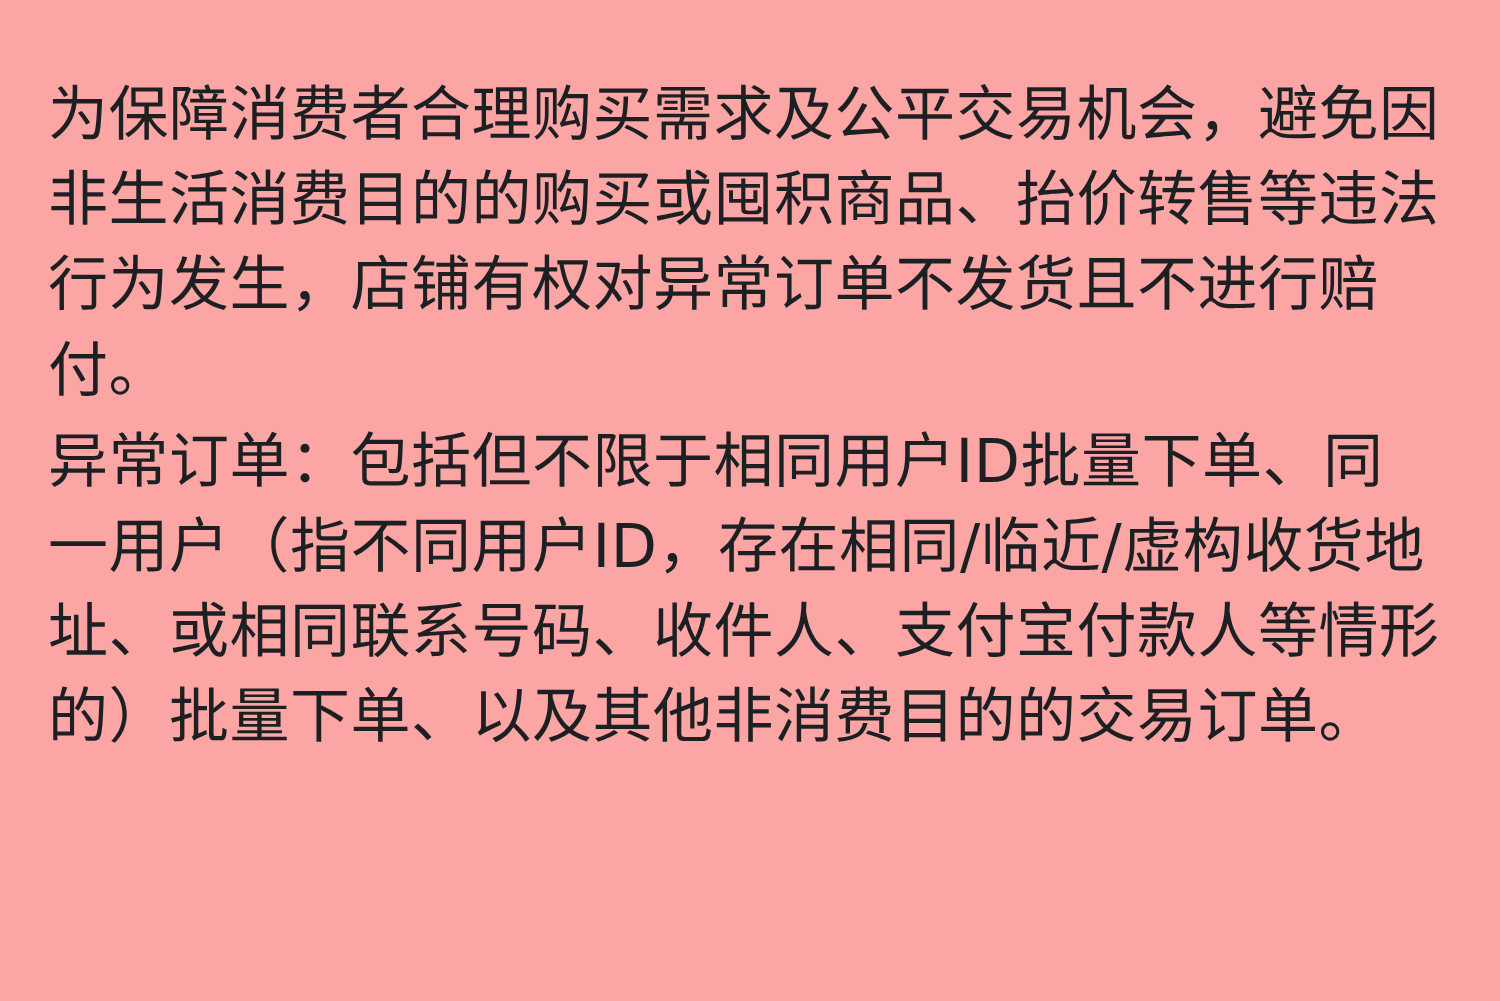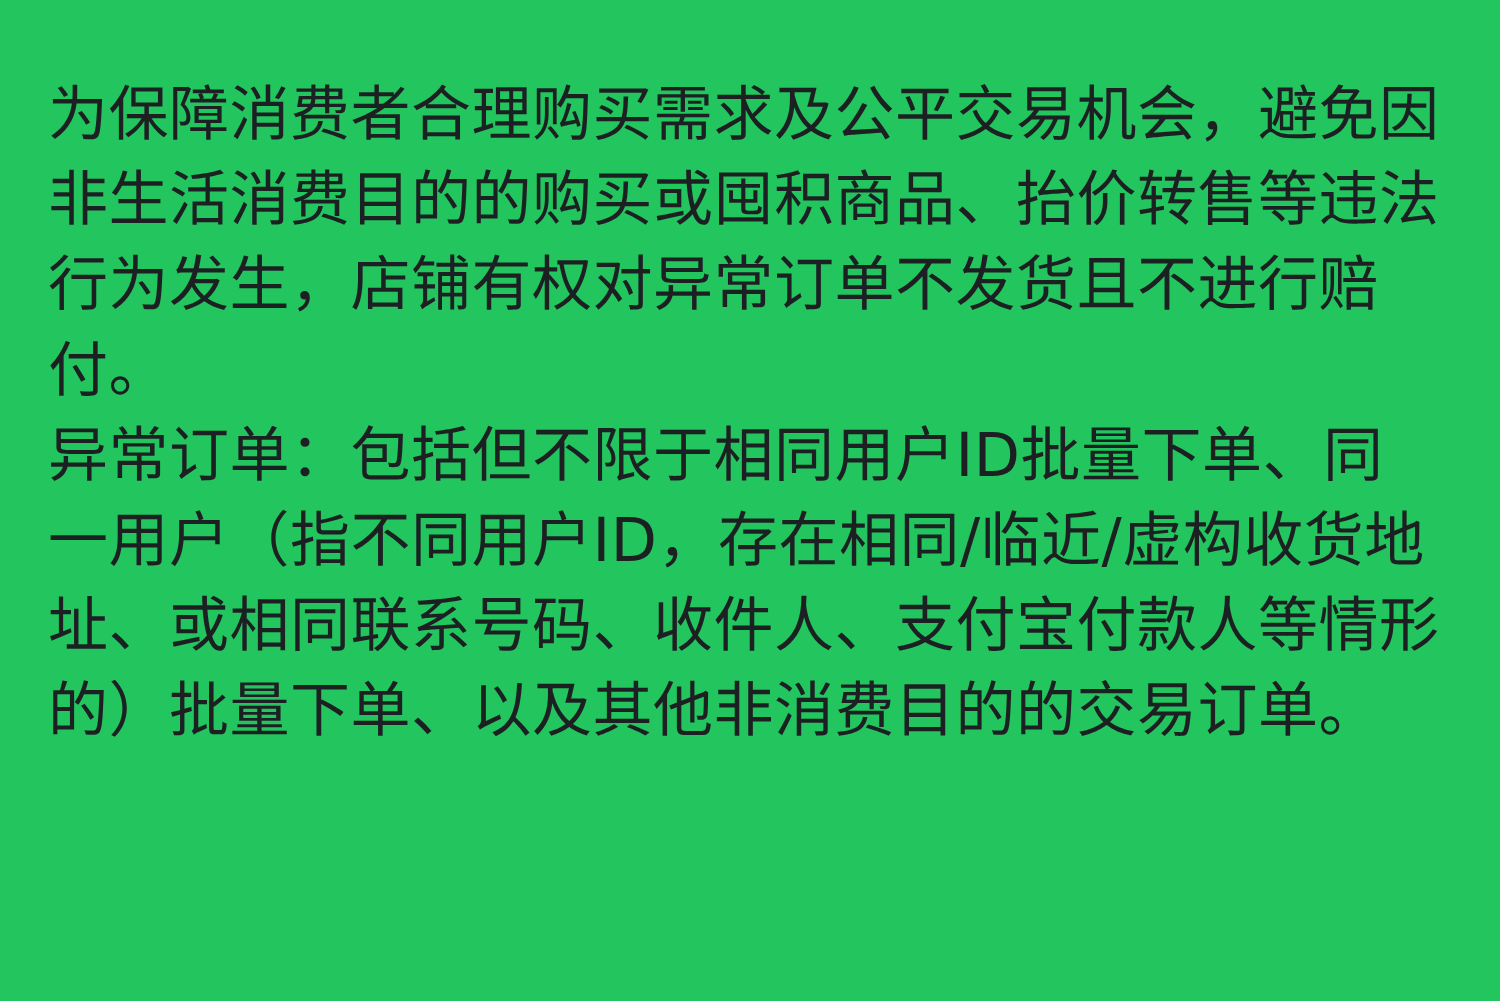--- a/index.html
+++ b/index.html
@@ -12,36 +12,37 @@
     height: 1001px;
     background: #ffffff;
     font-family: "DejaVu Sans", "Liberation Sans", sans-serif;
     overflow: hidden;
   }
   .page {
     box-sizing: border-box;
     width: 1500px;
     height: 1001px;
     padding: 72px 60px 0 48px;
-    background: #22c55e;
+    background: #fca5a5;
   }
   .notice-block {
     color: #1d2023;
     font-size: 60px;
     line-height: 1.42;
     letter-spacing: 0.5px;
     font-weight: 400;
     text-align: left;
   }
   .paragraph {
     margin: 0;
     white-space: pre-wrap;
     word-break: break-all;
   }
   .paragraph + .paragraph {
+    margin-top: 6px;
   }
 </style>
 </head>
 <body>
 
 <div class="page">
   <div class="notice-block">
     <p class="paragraph">为保障消费者合理购买需求及公平交易机会，避免因非生活消费目的的购买或囤积商品、抬价转售等违法行为发生，店铺有权对异常订单不发货且不进行赔付。</p>
     <p class="paragraph">异常订单：包括但不限于相同用户ID批量下单、同一用户（指不同用户ID，存在相同/临近/虚构收货地址、或相同联系号码、收件人、支付宝付款人等情形的）批量下单、以及其他非消费目的的交易订单。</p>
   </div>

